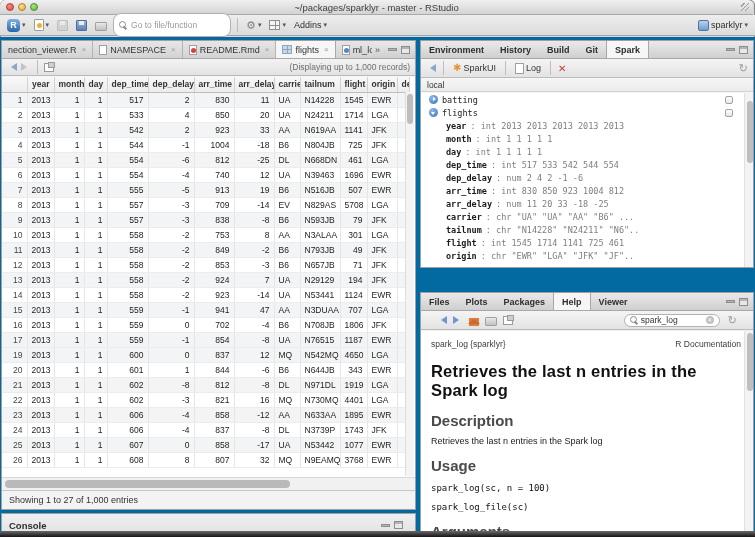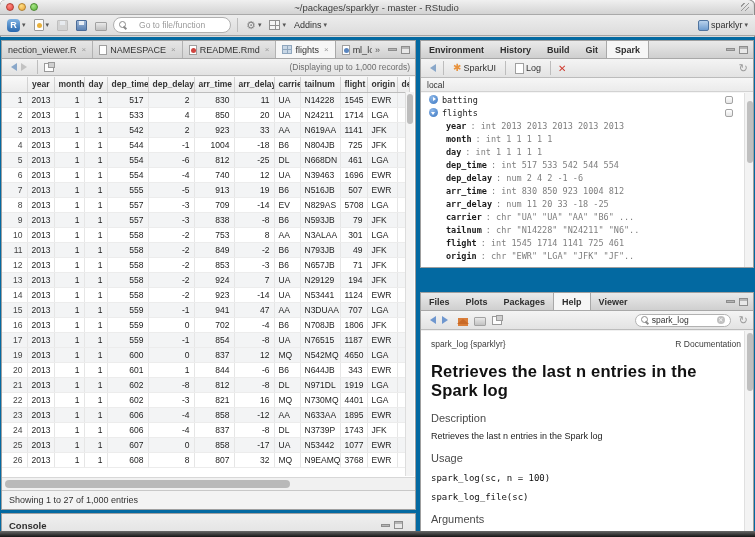--- a/index.html
+++ b/index.html
@@ -40,21 +40,21 @@
   .rbadge { width:13px; height:13px; border-radius:4px;
     background: linear-gradient(#7fb2e2,#2767ae); color:#fff; font-weight:bold; font-size:9px;
     display:flex; align-items:center; justify-content:center; }
   .icon-page { width:10px; height:12px; background:#fdfdfd; border:1px solid #9a9a9a; border-radius:1px; position:relative; }
   .icon-page .dot { position:absolute; width:5px; height:5px; border-radius:50%; left:2px; top:3px; }
   .icon-floppy { width:11px; height:11px; background:linear-gradient(#9db6d6,#5c83b4); border:1px solid #4a6c99; border-radius:1px; position:relative;}
   .icon-floppy.dim { background:#c9c9c9; border-color:#a5a5a5; opacity:.6;}
   .icon-floppy:before { content:""; position:absolute; left:2px; top:0; width:5px; height:4px; background:#e8eef5; }
   .icon-print { width:12px; height:9px; background:linear-gradient(#e9e9e9,#b9b9b9); border:1px solid #909090; border-radius:1px; margin-top:2px; opacity:.8;}
   .sep-v { width:1px; height:14px; background:#bdbdbd; margin:0 2px; }
-  .goto-box { display:flex; align-items:center; gap:12px; width:118px; height:16px;
+  .goto-box { display:flex; align-items:center; gap:4px; width:118px; height:24px;
     background:#fff; border:1px solid #b0b0b0; border-radius:8px; padding:0 5px; }
   .goto-box .ph { color:#9a9a9a; font-size:8.5px; white-space:nowrap; overflow:hidden; }
   .mag { position:relative; width:8px; height:8px; flex:none;}
   .mag:before { content:""; position:absolute; width:5px; height:5px; border:1.4px solid #8b8b8b; border-radius:50%; left:0; top:0;}
   .mag:after { content:""; position:absolute; width:1.6px; height:4px; background:#8b8b8b; left:5.2px; top:4.6px; transform:rotate(-45deg);}
   .gear { font-size:11px; color:#7f7f7f; line-height:11px; }
   .panes-ic { width:11px; height:10px; border:1px solid #8f8f8f; background:#f4f4f4; position:relative;}
   .panes-ic:before{content:"";position:absolute;left:0;right:0;top:4px;height:1px;background:#8f8f8f;}
   .panes-ic:after{content:"";position:absolute;top:0;bottom:0;left:5px;width:1px;background:#8f8f8f;}
   .spacer { flex:1; }
@@ -150,39 +150,39 @@
   .tree-row .cb { margin-left:auto; width:8px; height:8px; border:1px solid #a3a3a3; border-radius:2px;
     background:linear-gradient(#fff,#e6e6e6); margin-right:12px; }
   .field-row { display:flex; align-items:center; height:13px; padding-left:25px;
     font-family:"DejaVu Sans Mono", monospace; font-size:8.5px; white-space:nowrap; overflow:hidden;}
   .field-row b { color:#1c1c1c; font-weight:bold; }
   .field-row span.desc { color:#7e7e7e; margin-left:4px; }
   .tree .vtrack { position:absolute; top:0; right:0; width:9px; bottom:0; background:#f3f3f3; border-left:1px solid #e0e0e0;}
   .tree .vthumb { position:absolute; top:8px; left:1.5px; width:6px; height:62px; border-radius:3px; background:#bfbfbf; }
 
   
-  .help-toolbar { display:flex; align-items:center; height:19px; padding:0 5px; gap:6px;
+  .help-toolbar { display:flex; align-items:center; height:19px; padding:0 16px; gap:6px;
     background:linear-gradient(#f4f4f4,#e3e3e3); border-bottom:1px solid #bcbcbc; }
   .arrow-l2 { width:0; height:0; border:4px solid transparent; border-right:6px solid #6f97cf; }
   .arrow-r2 { width:0; height:0; border:4px solid transparent; border-left:6px solid #6f97cf; }
   .home-ic { position:relative; width:10px; height:8px; background:#d97e3a; margin-top:3px;}
   .home-ic:before { content:""; position:absolute; left:-1px; top:-5px; width:0; height:0;
     border:6px solid transparent; border-bottom:5px solid #c96a28; }
   .help-search { margin-left:auto; display:flex; align-items:center; gap:3px; width:96px; height:13px;
     background:#fff; border:1px solid #b2b2b2; border-radius:8px; padding:0 5px; font-size:8.5px; color:#333; }
   .clear-x { margin-left:auto; width:8px; height:8px; border-radius:50%; background:#c0c0c0; color:#fff;
     font-size:6px; line-height:8px; text-align:center; }
   .topic-bar { height:18px; background:#f0f0f0; border-bottom:1px solid #cfcfcf;
     display:flex; align-items:center; padding:0 6px; gap:4px; font-size:8.5px; color:#333; }
   .find-box { width:92px; height:13px; background:#fff; border:1px solid #b9b9b9; border-radius:8px;
     font-size:8.5px; color:#a9a9a9; display:flex; align-items:center; padding:0 6px; }
   .help-content { position:absolute; top:38px; left:0; right:0; bottom:0; background:#fff; overflow:hidden; padding:8px 12px 0 10px; }
   .doc-meta { display:flex; justify-content:space-between; font-size:8.5px; color:#3c3c3c; }
   .doc-title { font-size:16.5px; font-weight:bold; color:#111; margin:13px 0 12px 0; letter-spacing:.2px; }
-  .doc-h { font-size:11px; font-weight:normal; color:#4a4a4a; margin:11px 0 7px 0; }
+  .doc-h { font-size:15px; font-weight:bold; color:#4a4a4a; margin:11px 0 7px 0; }
   .doc-p { font-size:9px; color:#222; }
   .doc-code { font-family:"DejaVu Sans Mono", monospace; font-size:9px; color:#111; margin:9px 0; }
   .arg-row { display:flex; gap:12px; font-size:9px; color:#222; margin-top:3px; }
   .arg-name { font-family:"DejaVu Sans Mono", monospace; }
   .help-content .vtrack { position:absolute; top:0; right:0; width:9px; bottom:0; background:#f3f3f3; border-left:1px solid #e0e0e0;}
   .help-content .vthumb { position:absolute; top:2px; left:1.5px; width:6px; height:58px; border-radius:3px; background:#bfbfbf; }
 </style>
 </head>
 <body>
 

